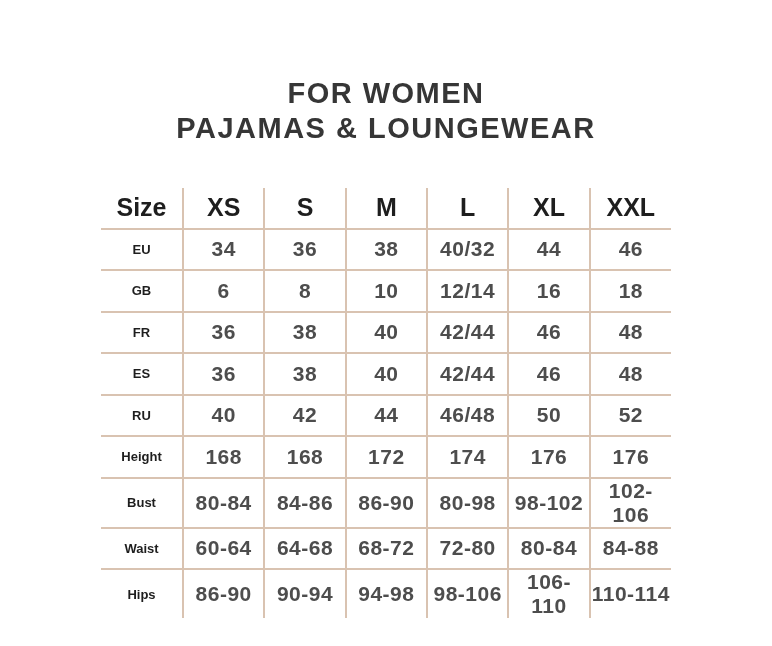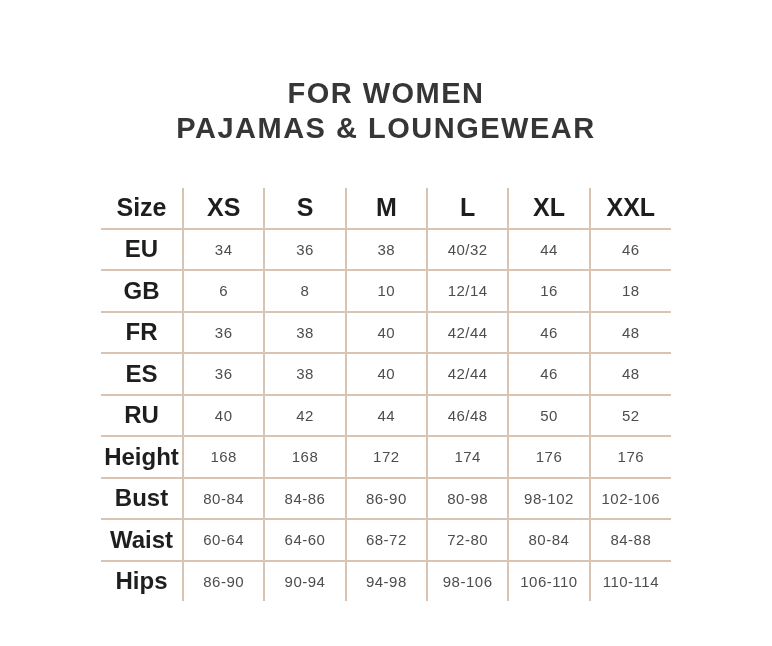--- a/index.html
+++ b/index.html
@@ -40,27 +40,27 @@
     vertical-align:middle;
     border-left:2px solid var(--border);
     border-bottom:2px solid var(--border);
   }
   .size-table th:first-child,.size-table td:first-child{border-left:none;}
   .size-table tbody tr:last-child th,
   .size-table tbody tr:last-child td{border-bottom:none;}
   .size-table th{
     color:var(--label);
     font-weight:bold;
-    font-size:24px;
+    font-size:13px;
   }
   .size-table thead th{font-size:25px;}
   .size-table td{
     color:var(--value);
-    font-weight:400;
-    font-size:15px;
+    font-weight:700;
+    font-size:21px;
     letter-spacing:0.5px;
   }
 </style>
 </head>
 <body>
 
 <div class="page">
   <div class="title">
     <div>FOR WOMEN</div>
     <div>PAJAMAS &amp; LOUNGEWEAR</div>
@@ -147,21 +147,21 @@
           <td>80-84</td>
           <td>84-86</td>
           <td>86-90</td>
           <td>80-98</td>
           <td>98-102</td>
           <td>102-106</td>
         </tr>
         <tr>
           <th>Waist</th>
           <td>60-64</td>
-          <td>64-60</td>
+          <td>64-68</td>
           <td>68-72</td>
           <td>72-80</td>
           <td>80-84</td>
           <td>84-88</td>
         </tr>
         <tr>
           <th>Hips</th>
           <td>86-90</td>
           <td>90-94</td>
           <td>94-98</td>

